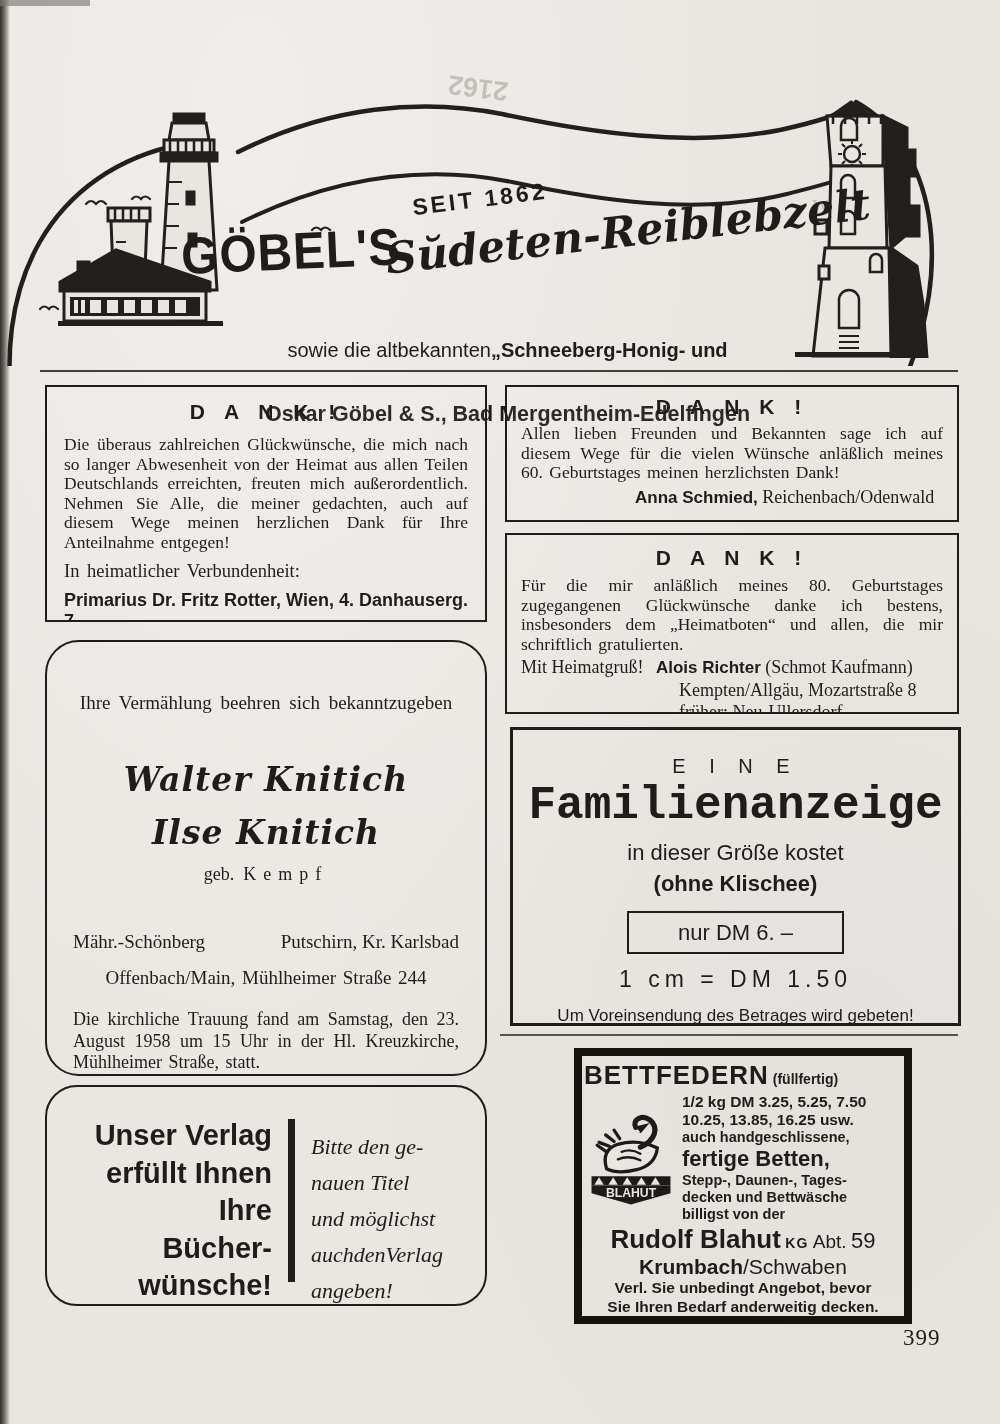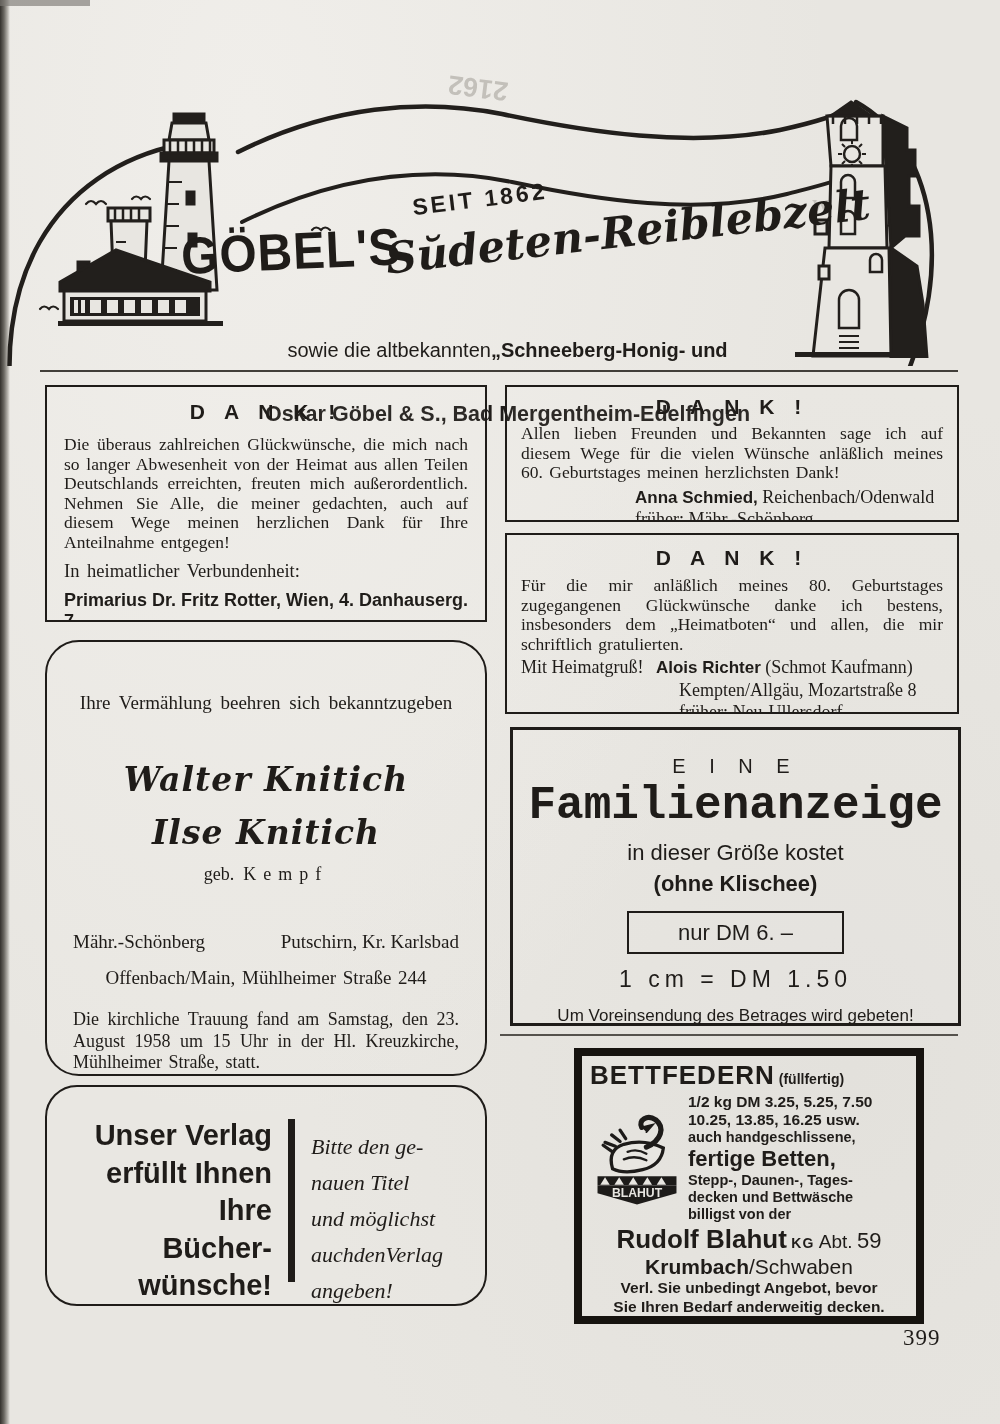--- a/index.html
+++ b/index.html
@@ -53,21 +53,21 @@
     text-align:center;font-size:22px;}
   #right-rule{left:500px;top:1034px;width:458px;height:1.5px;background:#55524d;}
   
   #publisher{left:45px;top:1085px;width:438px;height:217px;border-radius:32px;display:flex;}
   #pub-left{width:225px;text-align:right;font-size:29px;line-height:37.5px;padding-top:30px;}
   #pub-bar{width:7px;background:#1f1c19;margin:32px 16px 22px 16px;}
   #pub-right{font-style:italic;font-size:22px;line-height:36px;padding-top:42px;
     font-family:"Liberation Serif", serif;}
   
   #bett{left:574px;top:1048px;width:318px;height:254px;border:8px solid #16130f;
-    padding:3px 8px;box-sizing:content-box;overflow:hidden;}
+    padding:3px 2px;box-sizing:content-box;overflow:hidden;}
   #bett .t-row{white-space:nowrap;margin-top:1px;}
   #bett-title{font-size:26px;font-weight:bold;letter-spacing:1px;}
   #bett-title-sfx{font-size:14px;font-weight:bold;margin-left:4px;}
   #bett-mid{display:flex;margin-top:2px;}
   #bett-logo{width:94px;flex:0 0 94px;}
   #bett-col{margin-left:4px;}
   .bett-s{font-size:14.5px;font-weight:bold;line-height:17px;white-space:nowrap;}
   .bett-p{font-size:15.5px;font-weight:bold;line-height:18px;white-space:nowrap;}
   #bett-betten{font-size:22px;font-weight:bold;line-height:26px;white-space:nowrap;}
   #bett-company{text-align:center;margin-top:1px;white-space:nowrap;}
@@ -180,21 +180,20 @@
     <div class="body-serif just" style="margin:11px 17px 0;">Die überaus zahlreichen Glückwünsche, die mich nach so langer Abwesenheit von der Heimat aus allen Teilen Deutschlands erreichten, freuten mich außerordentlich. Nehmen Sie Alle, die meiner gedachten, auch auf diesem Wege meinen herzlichen Dank für Ihre Anteilnahme entgegen!</div>
     <div style="margin:9px 17px 0;font-size:18.5px;word-spacing:3px;">In heimatlicher Verbundenheit:</div>
     <div class="sans b" style="margin:8px 17px 0;font-size:18px;">Primarius Dr. Fritz Rotter, Wien, 4. Danhauserg. 7</div>
 
   </div>
 
   <div id="dank-r1" class="abs box">
     <div class="dank-title" style="margin-top:8px;">D A N K !</div>
     <div class="body-serif just" style="margin:5px 14px 0;">Allen lieben Freunden und Bekannten sage ich auf diesem Wege für die vielen Wünsche anläßlich meines 60. Geburtstages meinen herzlichsten Dank!</div>
     <div style="margin:4px 14px 0 128px;font-size:18px;"><span class="sans b" style="font-size:17px;">Anna Schmied,</span><span> Reichenbach/Odenwald</span></div>
-    <div style="margin:1px 14px 0 128px;font-size:18px;">früher: Mähr.-Schönberg</div>
   </div>
 
   <div id="dank-r2" class="abs box">
     <div class="dank-title" style="margin-top:11px;">D A N K !</div>
     <div class="body-serif just" style="margin:6px 14px 0;">Für die mir anläßlich meines 80. Geburtstages zugegangenen Glückwünsche danke ich bestens, insbesonders dem „Heimatboten“ und allen, die mir schriftlich gratulierten.</div>
     <div style="margin:3px 14px 0;font-size:18px;"><span>Mit Heimatgruß! </span><span class="sans b" style="font-size:17px;margin-left:8px;">Alois Richter</span><span> (Schmot Kaufmann)</span></div>
     <div style="margin:2px 14px 0 172px;font-size:18px;">Kempten/Allgäu, Mozartstraße 8</div>
     <div style="margin:1px 14px 0 172px;font-size:18px;">früher: Neu-Ullersdorf</div>
   </div>
 

